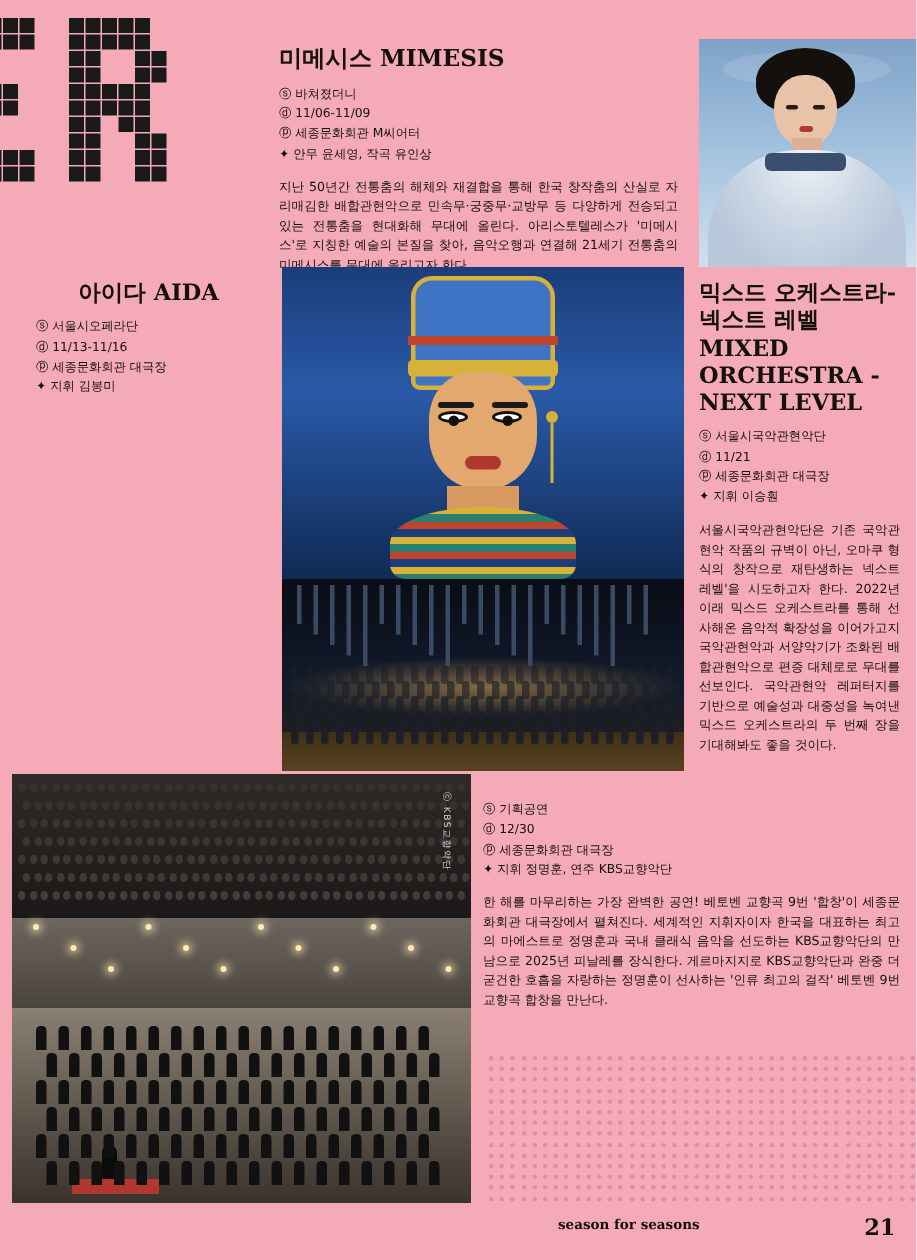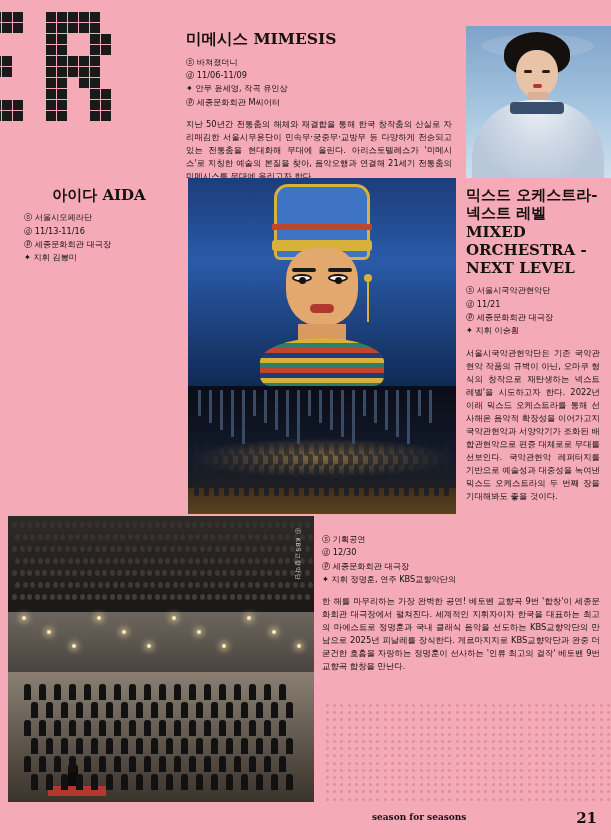--- a/index.html
+++ b/index.html
@@ -294,24 +294,24 @@
       <div class="px" style="left: 57px; top: 103px; width: 10px; height: 10px;"></div>
       <div class="px" style="left: 90px; top: 103px; width: 10px; height: 10px;"></div>
       <div class="px" style="left: 101px; top: 103px; width: 10px; height: 10px;"></div>
     </div>
 
   <div class="blk" style="left:186px; top:30px; width:266px;">
     <div class="title big">미메시스 MIMESIS</div>
     <div class="meta">
       <div>ⓢ 바쳐졌더니</div>
       <div>ⓓ 11/06-11/09</div>
+      <div>ⓟ 세종문화회관 M씨어터</div>
       <div>✦ 안무 윤세영, 작곡 유인상</div>
-      <div>ⓟ 세종문화회관 M씨어터</div>
     </div>
-    <div class="body">지난 50년간 전통춤의 해체와 재결합을 통해 한국 창작춤의 산실로 자리매김한 서울시무용단이 민속무·궁중무·교방무 등 다양하게 전승되고 있는 전통춤을 현대화해 무대에 올린다. 아리스토텔레스가 '미메시스'로 지칭한 예술의 본질을 찾아, 음악오행과 연결해 21세기 전통춤의 미메시스를 무대에 올리고자 한다.</div>
+    <div class="body">지난 50년간 전통춤의 해체와 재결합을 통해 한국 창작춤의 산실로 자리매김한 배합관현악으로 민속무·궁중무·교방무 등 다양하게 전승되고 있는 전통춤을 현대화해 무대에 올린다. 아리스토텔레스가 '미메시스'로 지칭한 예술의 본질을 찾아, 음악오행과 연결해 21세기 전통춤의 미메시스를 무대에 올리고자 한다.</div>
   </div>
 
   <div class="photo portrait">
     <div class="blush"></div>
     <div class="hair"></div>
     <div class="face"></div>
     <div class="eye l"></div>
     <div class="eye r"></div>
     <div class="lips"></div>
     <div class="neck"></div>
@@ -922,21 +922,21 @@
       <div class="chandelier" style="left: 264px; top: 114px;"></div>
       <div class="chandelier" style="left: 289px; top: 128px;"></div>
     </div>
   <div class="vlabel">ⓒ KBS교향악단</div>
 
   <div class="blk" style="left:322px; top:526px; width:278px;">
     <div class="meta">
       <div>ⓢ 기획공연</div>
       <div>ⓓ 12/30</div>
       <div>ⓟ 세종문화회관 대극장</div>
-      <div>✦ 지휘 정명훈, 연주 KBS교향악단의</div>
+      <div>✦ 지휘 정명훈, 연주 KBS교향악단</div>
     </div>
     <div class="body">한 해를 마무리하는 가장 완벽한 공연! 베토벤 교향곡 9번 '합창'이 세종문화회관 대극장에서 펼쳐진다. 세계적인 지휘자이자 한국을 대표하는 최고의 마에스트로 정명훈과 국내 클래식 음악을 선도하는 KBS교향악단의 만남으로 2025년 피날레를 장식한다. 게르마지지로 KBS교향악단과 완중 더 굳건한 호흡을 자랑하는 정명훈이 선사하는 '인류 최고의 걸작' 베토벤 9번 교향곡 합창을 만난다.</div>
   </div>
 
   <div class="swatch" id="swatch">
       <div class="dot" style="left: 4px; top: 4px;"></div>
       <div class="dot" style="left: 11.2px; top: 4px;"></div>
       <div class="dot" style="left: 18.4px; top: 4px;"></div>
       <div class="dot" style="left: 25.6px; top: 4px;"></div>
       <div class="dot" style="left: 32.8px; top: 4px;"></div>

